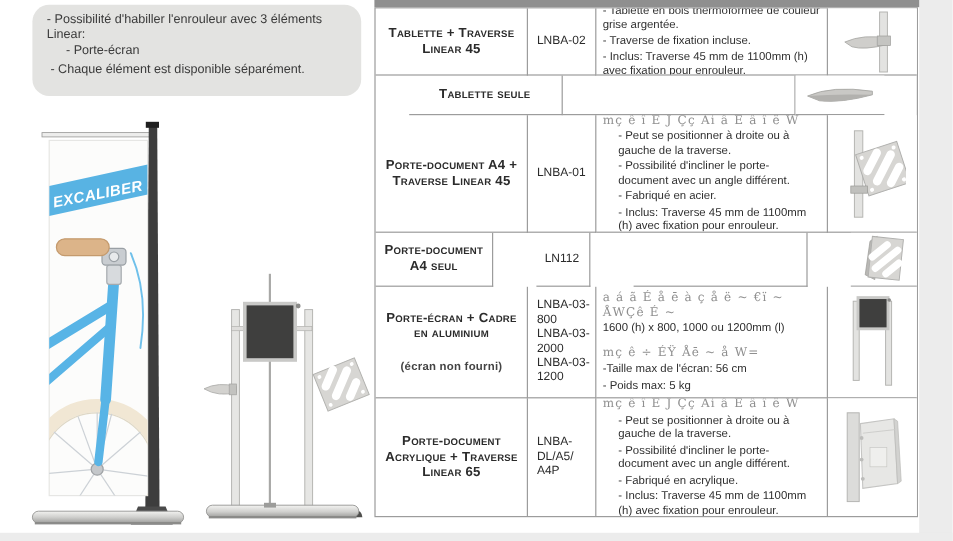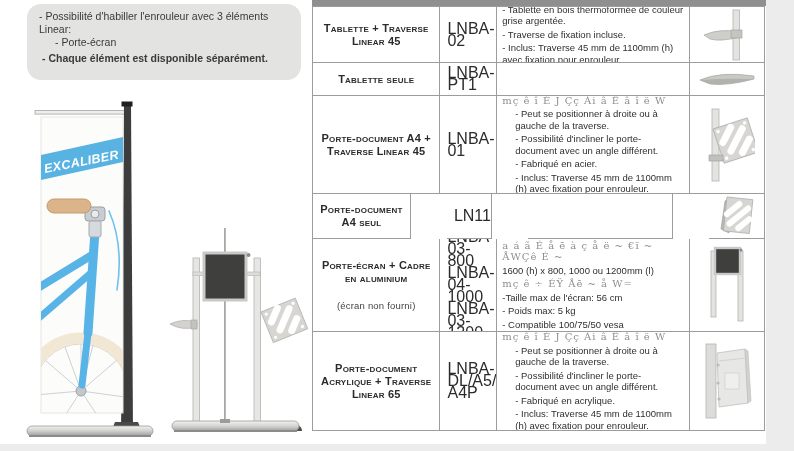--- a/index.html
+++ b/index.html
@@ -15,40 +15,40 @@
   .top-strip{position:absolute;left:312px;top:0;width:454px;height:6px;background:#8f8f8f;}
 
   
   .info-box{
     position:absolute;left:27px;top:4px;width:274px;height:76px;
     background:#e3e3e1;border-radius:14px;
     padding:6px 10px 0 12px;box-sizing:border-box;
     font-size:10.5px;line-height:13px;color:#3a3a3a;
   }
   .info-box .ind{margin-left:16px;}
-  .info-box .sp{margin-top:3px;margin-left:3px;font-weight:bold;}
+  .info-box .sp{margin-top:3px;margin-left:3px;}
 
   
   .spec-table{
     position:absolute;left:312px;top:6px;width:453px;
     border:1px solid #9c9c9c;background:#fff;box-sizing:border-box;
   }
   .t-row{display:flex;}
   .t-row .cell{
     box-sizing:border-box;border-right:1px solid #9c9c9c;border-bottom:1px solid #9c9c9c;
     overflow:hidden;
   }
   .t-row .cell:last-child{border-right:none;}
   .t-row.last .cell{border-bottom:none;}
   .c-name{width:128px;display:flex;flex-direction:column;align-items:center;justify-content:center;
     text-align:center;font-weight:bold;font-variant:small-caps;font-size:11px;line-height:13px;
     letter-spacing:.2px;color:#2b2b2b;padding:13px 6px;}
-  .c-name .note{font-weight:normal;font-variant:normal;font-size:9.5px;color:#444;margin-top:14px;}
+  .c-name .note{font-weight:bold;font-variant:normal;font-size:9.5px;color:#444;margin-top:14px;}
   .c-ref{width:57px;display:flex;flex-direction:column;justify-content:center;
-    font-size:16px;padding:2px 2px 2px 7px;color:#2b2b2b;line-height:12px;}
+    font-size:10px;padding:2px 2px 2px 7px;color:#2b2b2b;line-height:12px;}
   .c-desc{width:194px;display:flex;flex-direction:column;justify-content:center;
     font-size:9.5px;line-height:11.5px;padding:3px 4px 3px 5px;}
   .c-desc .b{margin:1px 0;}
   .c-desc .bi{margin:1px 4px 1px 13px;}
   .garbled{font-family:"DejaVu Serif", serif;color:#8f8f8f;font-size:10px;
     letter-spacing:1px;margin:1px 0;}
   .c-img{width:74px;display:flex;align-items:center;justify-content:center;background:#fff;}
 
   
   .h1{height:56px;} .h2{height:33px;justify-content:center;} .h3{height:98px;}
@@ -197,23 +197,20 @@
       <svg width="50" height="52" viewBox="0 0 50 52">
         <rect x="31" y="1" width="6.5" height="50" fill="#e3e3e1" stroke="#b3b3b0" stroke-width=".8"></rect>
         <path d="M2,26 Q18,19 38,23 L38,28 Q18,33 8,30 Z" fill="#cfcecb" stroke="#a8a8a5" stroke-width=".7"></path>
         <rect x="29" y="21" width="11" height="8" fill="#c4c4c1" stroke="#9e9e9b" stroke-width=".6"></rect>
       </svg>
     </div>
   </div>
 
   <div class="t-row h2">
     <div class="cell c-name">Tablette  seule</div>
-    <div class="cell c-ref">
-      <span>LNBA-PT1</span>
-    </div>
     <div class="cell c-desc"></div>
     <div class="cell c-img">
       <svg width="58" height="18" viewBox="0 0 58 18">
         <path d="M2,10 Q22,1 56,6 L56,9 Q30,16 12,14 Z" fill="#c9c8c5" stroke="#a3a3a0" stroke-width=".7"></path>
         <path d="M2,10 Q26,8 56,9 L56,9 Q30,16 12,14 Z" fill="#b2b1ae"></path>
       </svg>
     </div>
   </div>
 
   <div class="t-row h3">
@@ -269,31 +266,30 @@
     </div>
   </div>
 
   <div class="t-row h5">
     <div class="cell c-name">
       <div>Porte-écran + Cadre en aluminium</div>
       <div class="note">(écran non fourni)</div>
     </div>
     <div class="cell c-ref">
       <span>LNBA-03-800</span>
-      <span>LNBA-04-1000</span>
+      <span>LNBA-03-2000</span>
       <span>LNBA-03-1200</span>
     </div>
     <div class="cell c-desc">
       <div class="garbled">a á ã É å ē à ç å ë ~ €ï ~ ÅWÇê É ~</div>
       <div class="b">1600 (h) x 800, 1000 ou 1200mm (l)</div>
       <div style="height:8px"></div>
       <div class="garbled">mç ê ÷ ÉŸ Åē ~ å W=</div>
       <div class="b">-Taille max de l'écran: 56 cm</div>
       <div class="b">- Poids max: 5 kg</div>
-      <div class="b">- Compatible 100/75/50 vesa</div>
     </div>
     <div class="cell c-img">
       <svg width="46" height="80" viewBox="0 0 46 80">
         <rect x="7" y="6" width="5" height="66" fill="#e3e3e1" stroke="#b3b3b0" stroke-width=".8"></rect>
         <rect x="34" y="6" width="5" height="70" fill="#e3e3e1" stroke="#b3b3b0" stroke-width=".8"></rect>
         <rect x="11" y="3" width="25" height="26" fill="#3f3f3e" stroke="#c9c9c7" stroke-width="2.4"></rect>
         <circle cx="37" cy="5" r="1.5" fill="#8a8a88"></circle>
       </svg>
     </div>
   </div>

